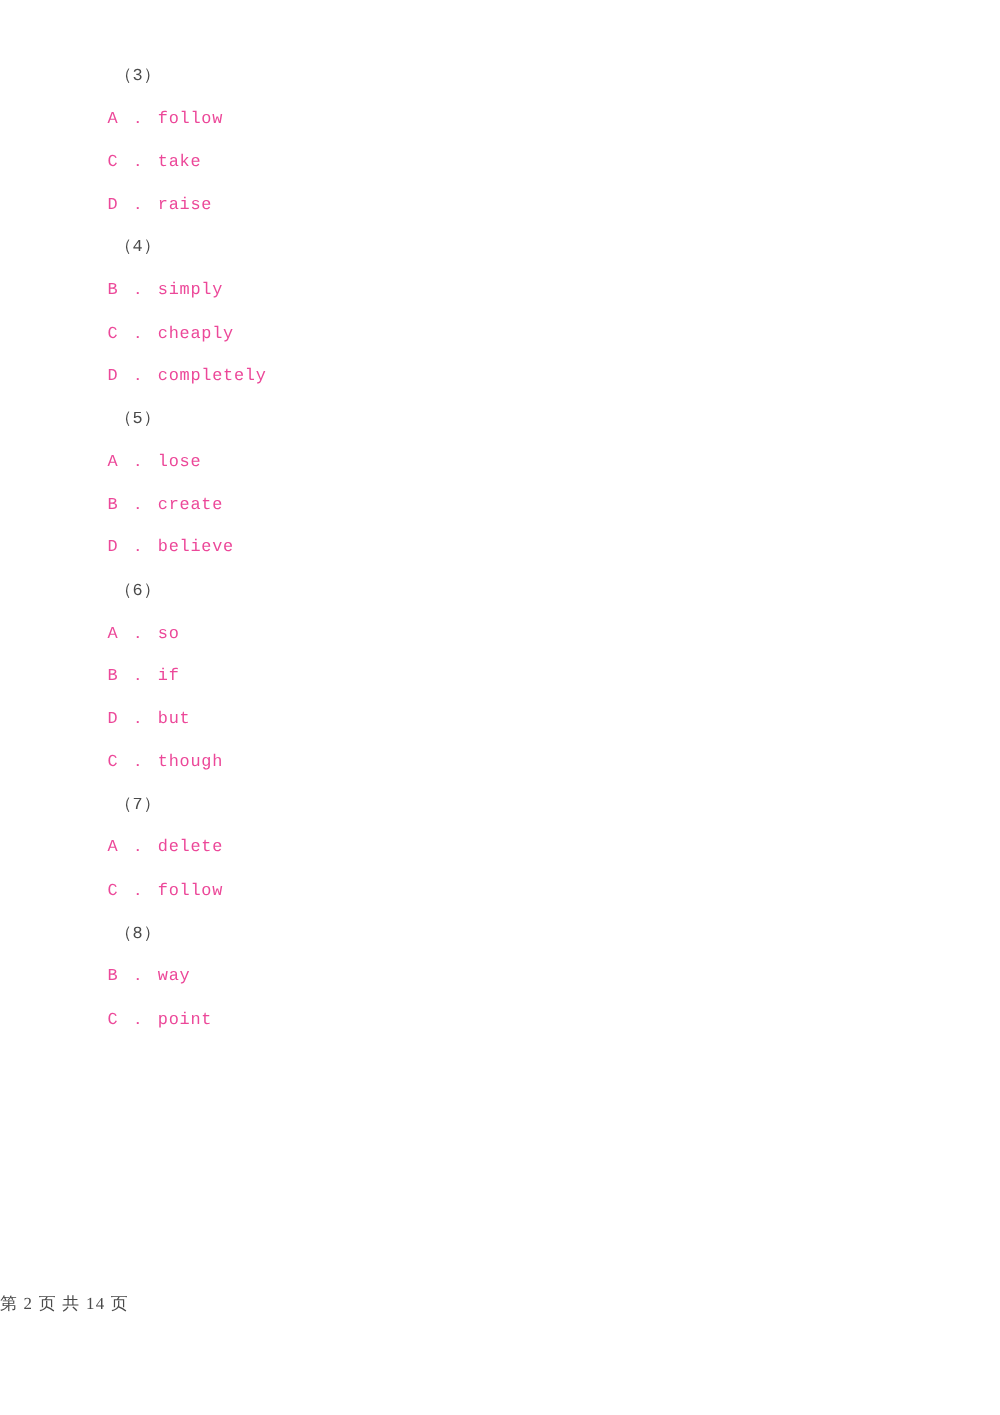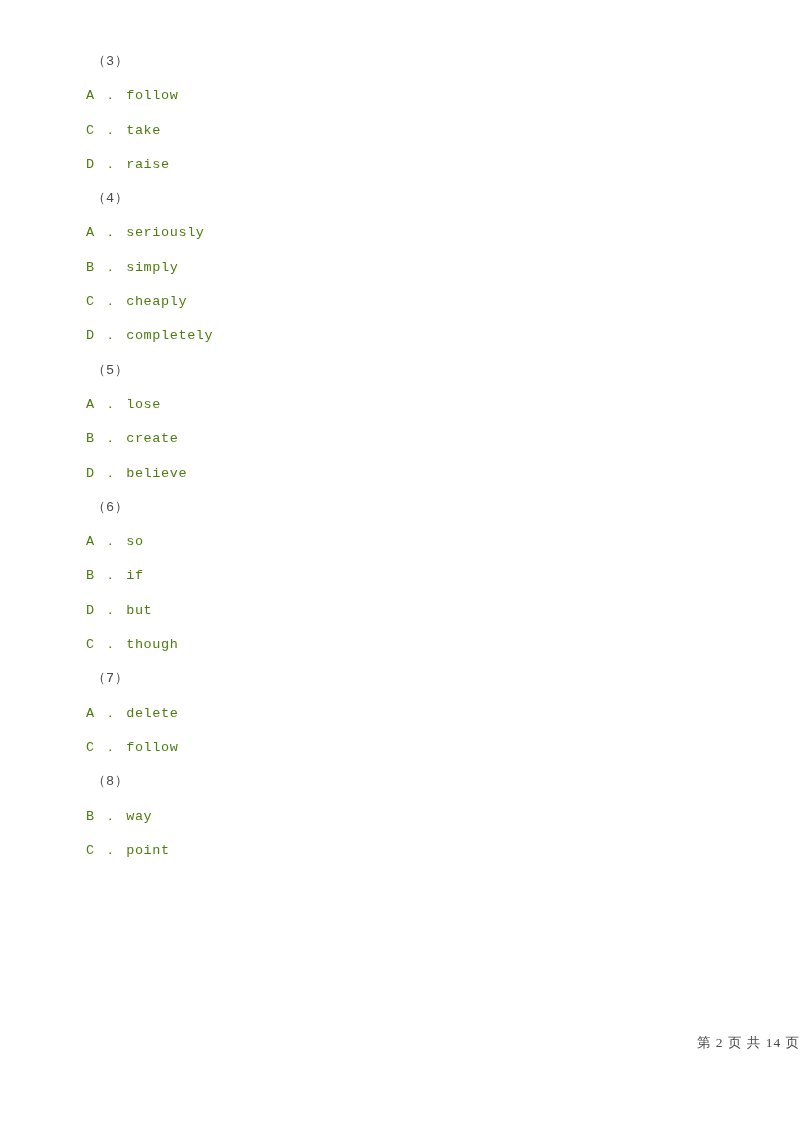--- a/index.html
+++ b/index.html
@@ -48,37 +48,37 @@
     color: #4a4a4a;
   }
 
   .option {
     display: block;
     height: 34.3px;
     line-height: 34.3px;
     font-size: 13.5px;
     letter-spacing: 0.6px;
     white-space: pre;
-    color: #4d7c0f;
+    color: #ec4899;
   }
 
   .opt-letter {
     display: inline;
   }
 
   .opt-text {
     display: inline;
   }
 
   .footer {
     position: absolute;
     left: 0;
     top: 1032px;
     width: 800px;
-    text-align: right;
+    text-align: left;
     font-size: 13.5px;
     line-height: 22px;
     letter-spacing: 1px;
     color: #4a4a4a;
     font-family: "Liberation Serif", "DejaVu Serif", serif;
     white-space: pre;
   }
 </style>
 </head>
 <body>
@@ -86,21 +86,20 @@
 <div class="page">
   <div class="content">
       <div class="q-block">
         <div class="q-number">（3）</div>
         <div class="option"><span class="opt-letter">A</span><span class="opt-sep"> ．</span><span> </span><span class="opt-text">follow</span></div>
         <div class="option"><span class="opt-letter">C</span><span class="opt-sep"> ．</span><span> </span><span class="opt-text">take</span></div>
         <div class="option"><span class="opt-letter">D</span><span class="opt-sep"> ．</span><span> </span><span class="opt-text">raise</span></div>
       </div>
       <div class="q-block">
         <div class="q-number">（4）</div>
-        <div class="option"><span class="opt-letter">A</span><span class="opt-sep"> ．</span><span> </span><span class="opt-text">seriously</span></div>
         <div class="option"><span class="opt-letter">B</span><span class="opt-sep"> ．</span><span> </span><span class="opt-text">simply</span></div>
         <div class="option"><span class="opt-letter">C</span><span class="opt-sep"> ．</span><span> </span><span class="opt-text">cheaply</span></div>
         <div class="option"><span class="opt-letter">D</span><span class="opt-sep"> ．</span><span> </span><span class="opt-text">completely</span></div>
       </div>
       <div class="q-block">
         <div class="q-number">（5）</div>
         <div class="option"><span class="opt-letter">A</span><span class="opt-sep"> ．</span><span> </span><span class="opt-text">lose</span></div>
         <div class="option"><span class="opt-letter">B</span><span class="opt-sep"> ．</span><span> </span><span class="opt-text">create</span></div>
         <div class="option"><span class="opt-letter">D</span><span class="opt-sep"> ．</span><span> </span><span class="opt-text">believe</span></div>
       </div>

